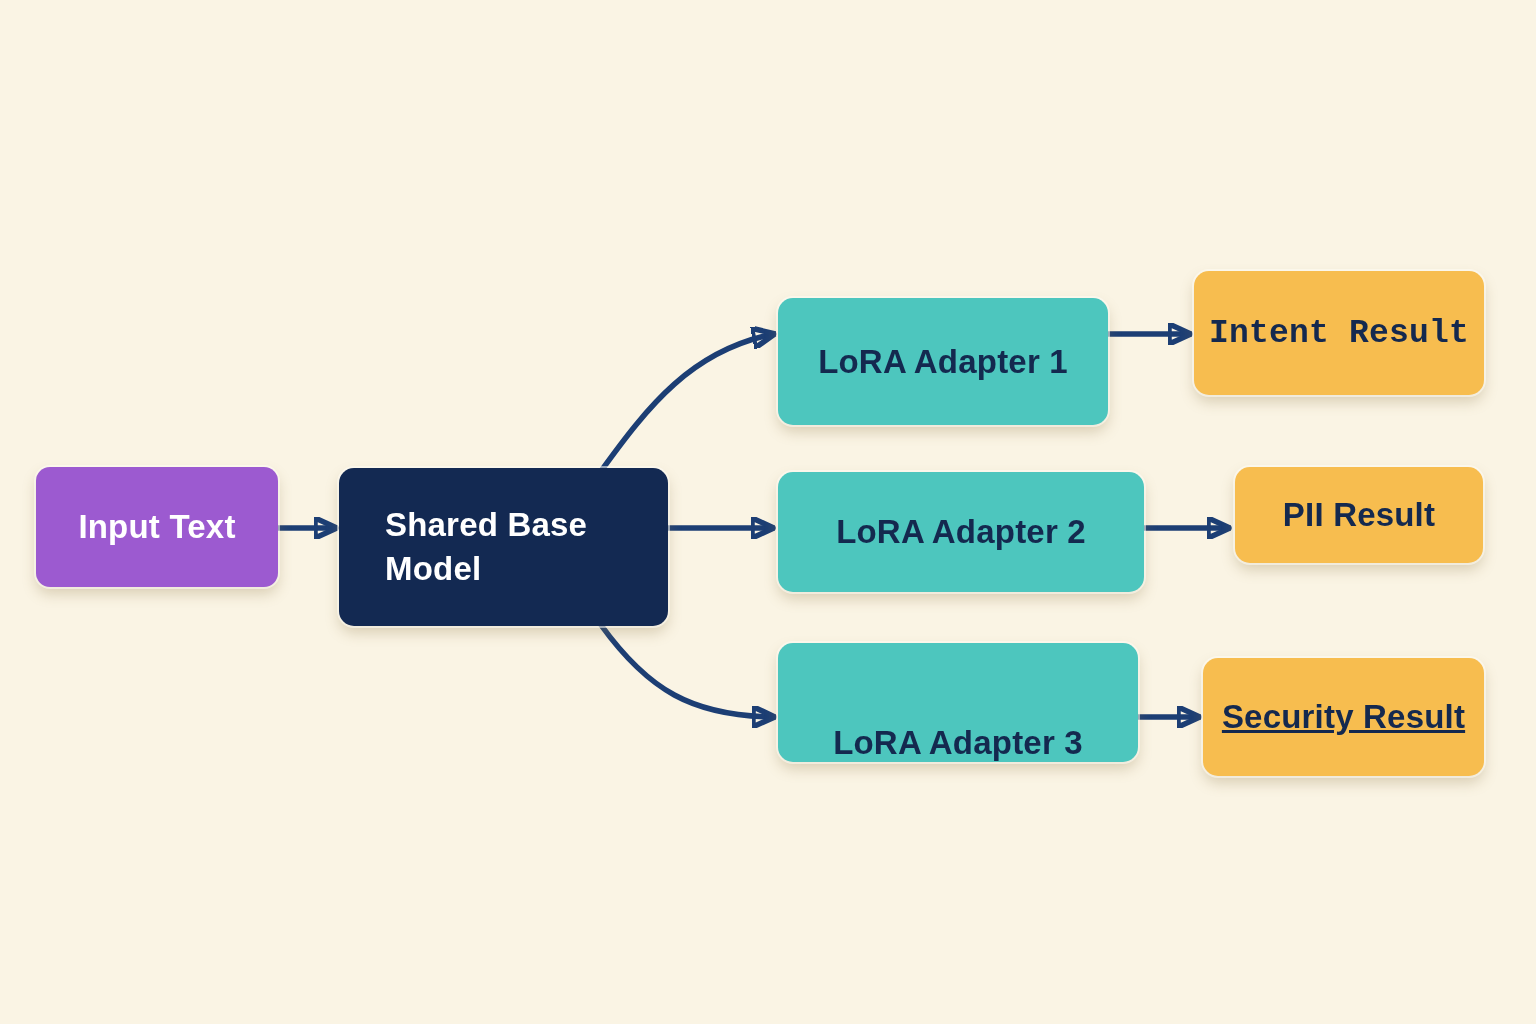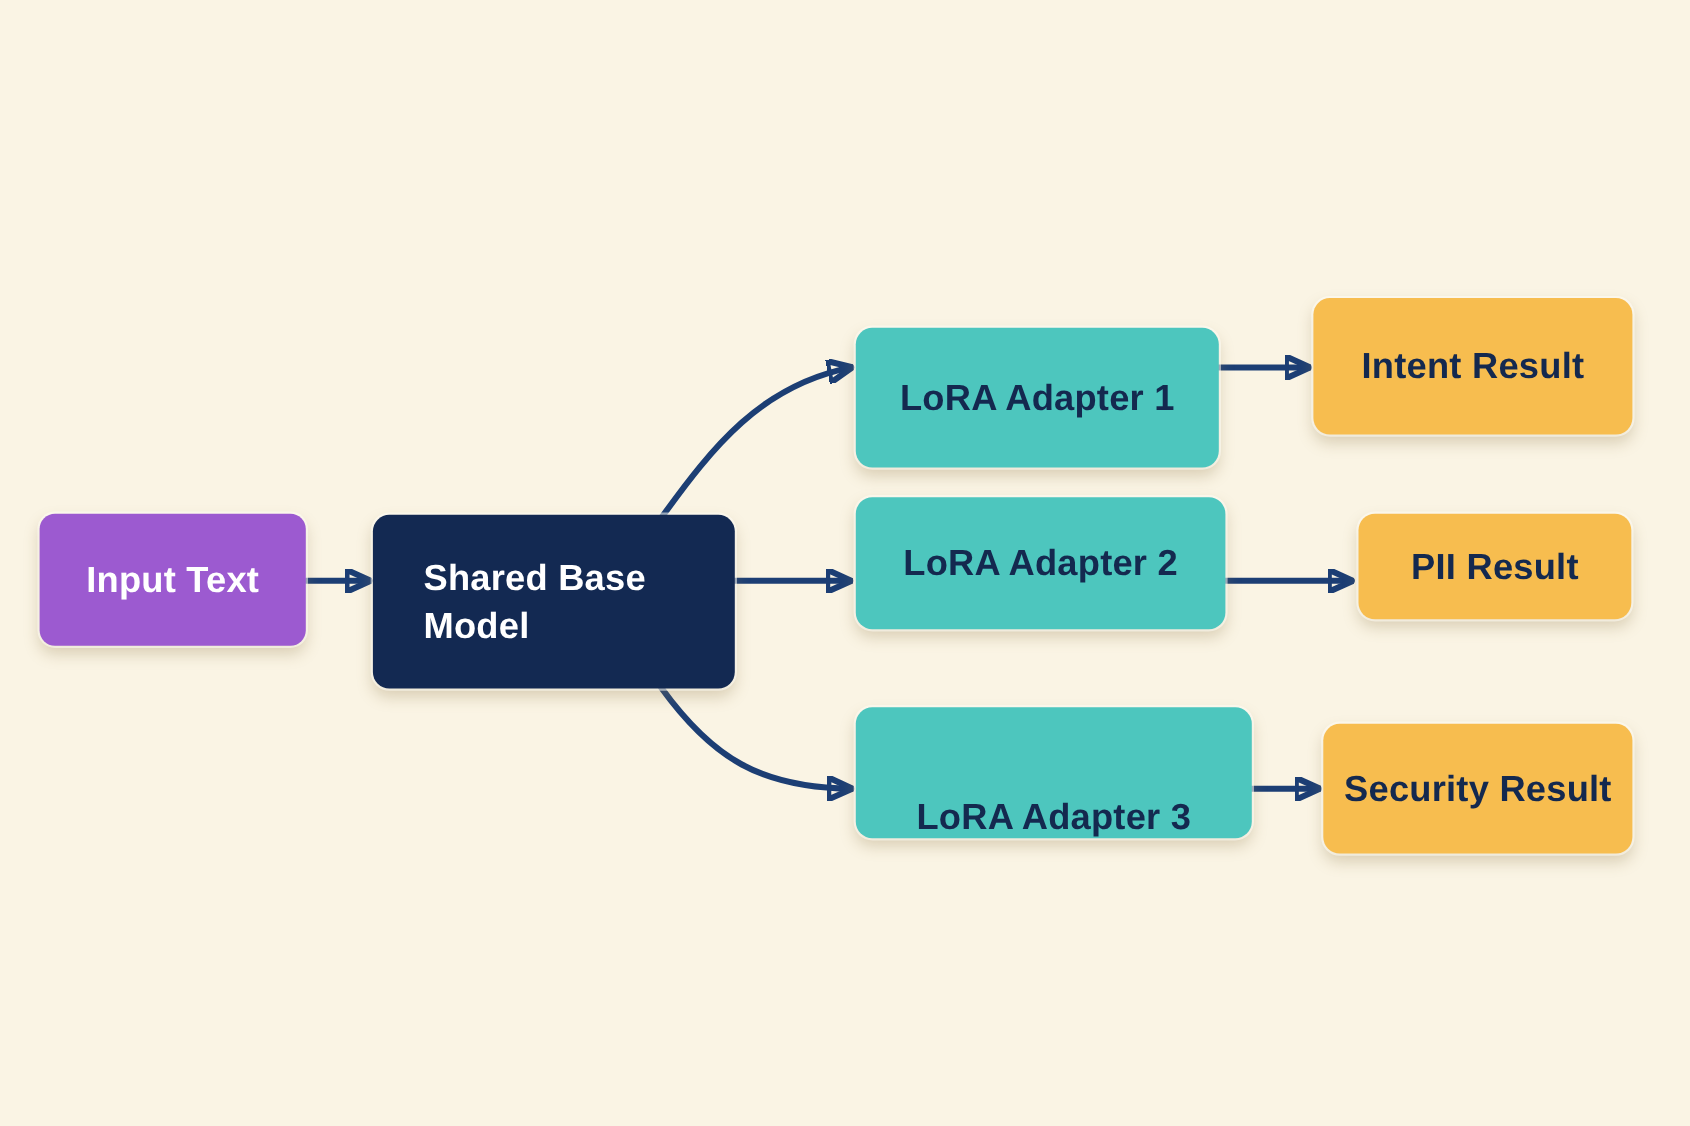--- a/index.html
+++ b/index.html
@@ -65,25 +65,25 @@
   }
   .node-adapter {
     background: var(--teal, #4dc6be);
     color: var(--text_dark, #14294f);
   }
   .node-result {
     background: var(--yellow, #f7bd4f);
     color: var(--text_dark, #14294f);
   }
   .node-adapter1 { left: 778px; top: 270px; width: 330px; height: 127px; margin-top: 28px; }
-  .node-adapter2 { left: 778px; top: 452px; width: 336px; height: 120px; }
+  .node-adapter2 { left: 778px; top: 472px; width: 366px; height: 120px; }
   .node-adapter3 { left: 778px; top: 643px; width: 360px; height: 119px; align-items: flex-end; }
-  .node-result1  { left: 1194px; top: 271px; width: 290px; height: 124px; }
+  .node-result1  { left: 1194px; top: 271px; width: 290px; height: 124px; font-family: Liberation Mono, monospace; }
   .node-result2  { left: 1235px; top: 467px; width: 248px; height: 96px; }
-  .node-result3  { left: 1203px; top: 658px; width: 281px; height: 118px; }
+  .node-result3  { left: 1203px; top: 658px; width: 281px; height: 118px; text-decoration: underline; }
 </style>
 </head>
 <body>
 
 <div class="canvas">
 
   <svg class="edges" viewBox="0 0 1536 1024" xmlns="http://www.w3.org/2000/svg" aria-hidden="true">
     <defs>
       <marker id="ah" viewBox="0 0 24 22" refX="22" refY="11" markerWidth="24" markerHeight="22" markerUnits="userSpaceOnUse" orient="auto">
         <path class="arrowhead-shape" d="M1,1 L23,11 L1,21 Z"></path>

